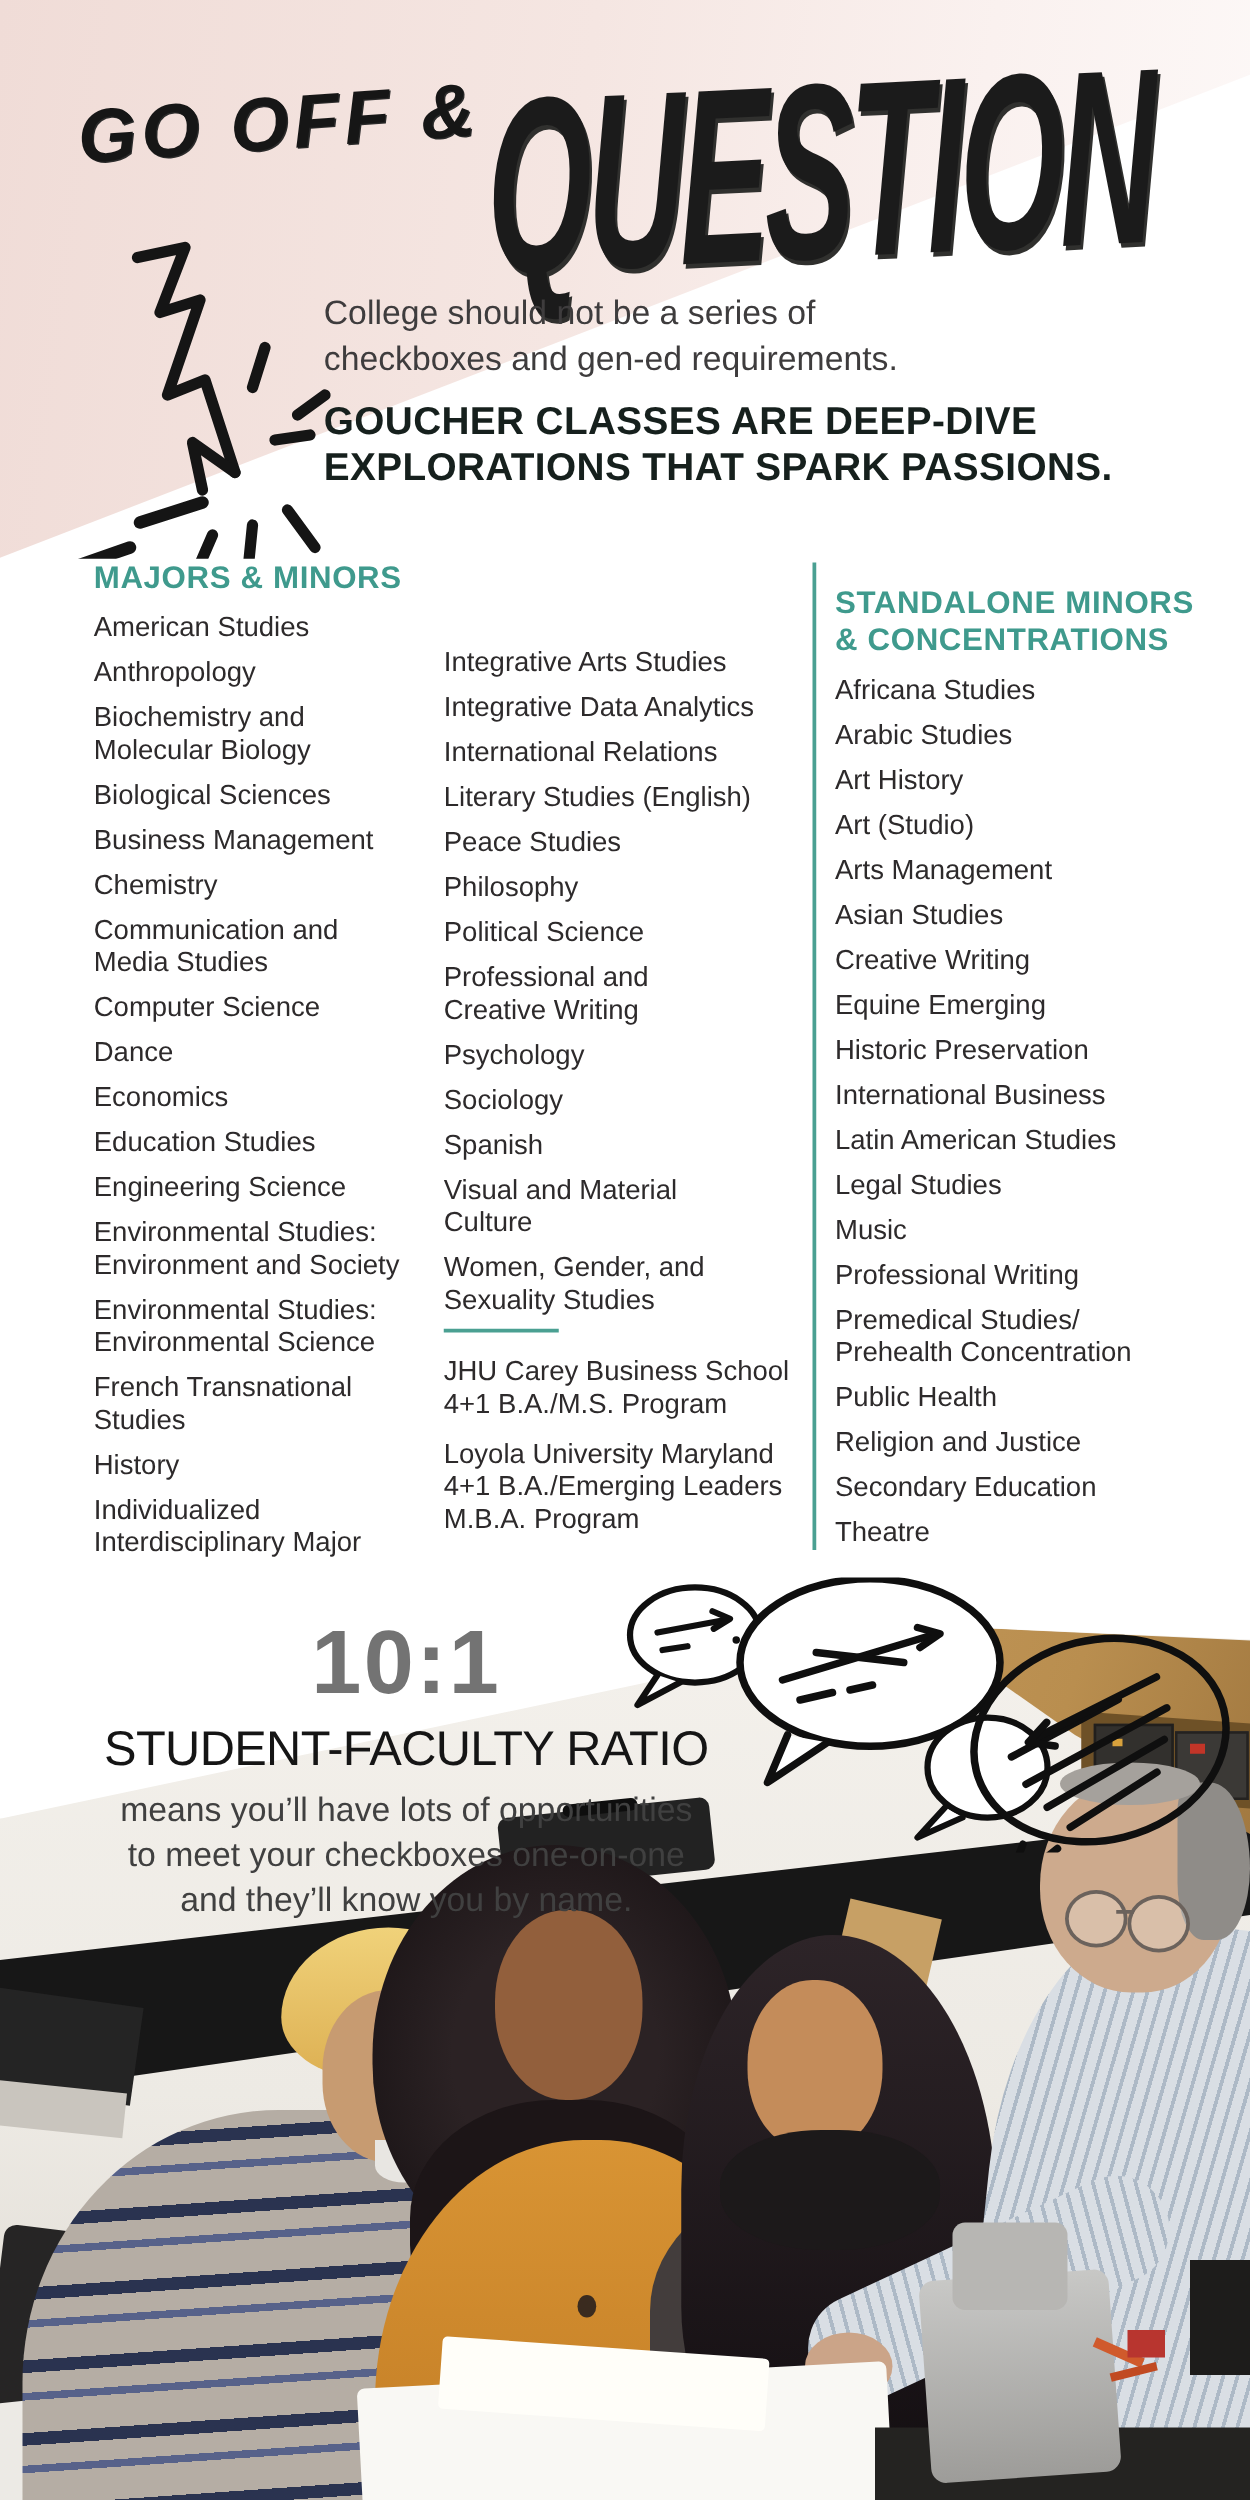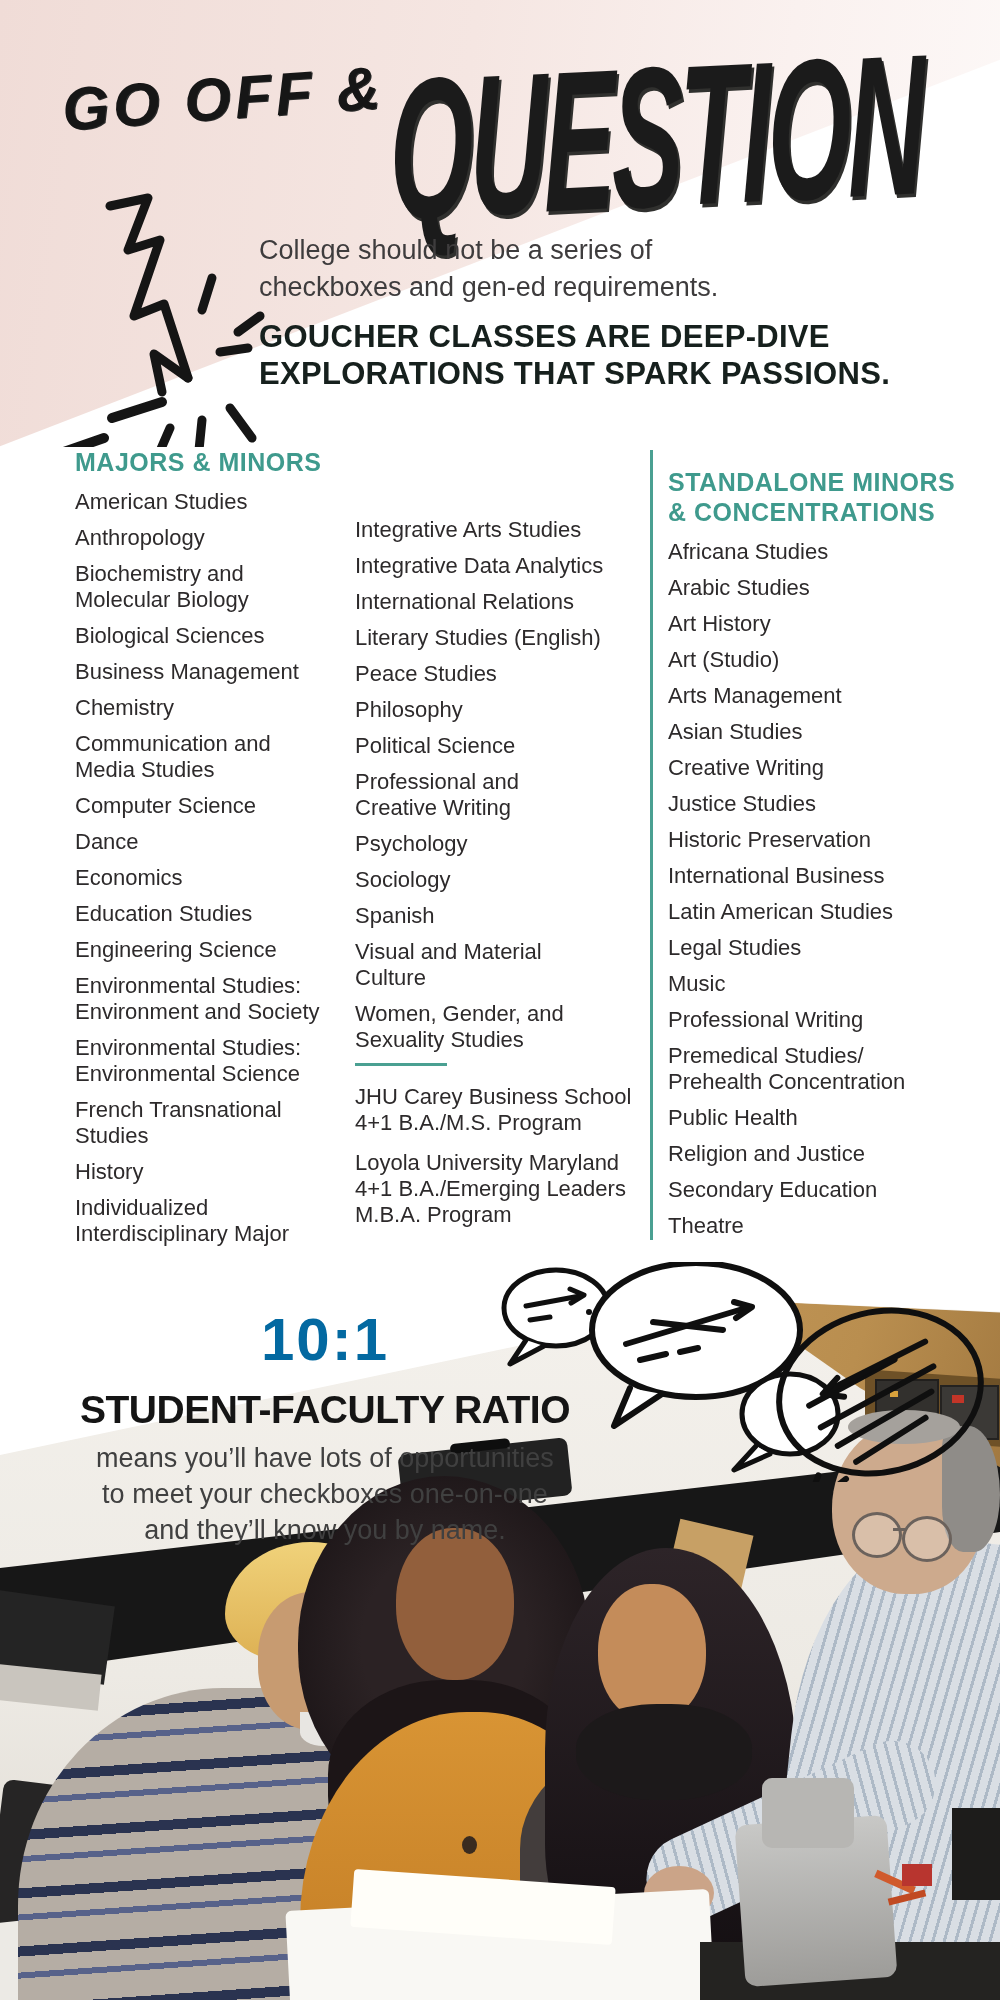--- a/index.html
+++ b/index.html
@@ -26,22 +26,22 @@
   .list .item{font-size:22px;line-height:26px;margin-bottom:10px;color:#2d2a2b;white-space:pre-line;}
   .col1{left:75px;top:447px;width:272px;}
   .col2{left:355px;top:473px;width:288px;padding-top:44px;}
   .col3{left:668px;top:447px;width:310px;margin-top:20px;}
   .vdivider{position:absolute;left:650px;top:450px;width:3px;height:790px;background:#4aa092;}
   .rule{width:92px;height:3px;background:#4aa092;margin:4px 0 18px 0;}
   .programs .item{margin-bottom:14px;}
 
   
   .stat{position:absolute;left:35px;top:1284px;width:580px;text-align:center;z-index:5;}
-  .stat-value{font-size:60px;line-height:92px;font-weight:700;letter-spacing:2px;color:#0369a1;margin-top:10px;}
-  .stat-label{font-size:39px;line-height:44px;font-weight:700;letter-spacing:-.5px;color:#151515;margin-top:2px;}
+  .stat-value{font-size:72px;line-height:92px;font-weight:700;letter-spacing:2px;color:#737373;}
+  .stat-label{font-size:39px;line-height:44px;font-weight:400;letter-spacing:-.5px;color:#151515;margin-top:2px;}
   .stat-desc{font-size:27px;line-height:36px;color:#404040;margin-top:8px;}
 
   
   .bubbles{position:absolute;left:478px;top:1262px;z-index:6;}
 
   
   .photo{position:absolute;left:0;top:1280px;width:1000px;height:720px;overflow:hidden;
     background:linear-gradient(180deg,#f4f1ec 0%,#edeae4 55%,#ded9d1 100%);}
   .photo *{position:absolute;}
   .bench{left:0;top:0;width:100%;height:100%;background:#171717;
@@ -209,21 +209,21 @@
       <span>&amp; CONCENTRATIONS</span>
     </h2>
     <div class="list">
         <div class="item">Africana Studies</div>
         <div class="item">Arabic Studies</div>
         <div class="item">Art History</div>
         <div class="item">Art (Studio)</div>
         <div class="item">Arts Management</div>
         <div class="item">Asian Studies</div>
         <div class="item">Creative Writing</div>
-        <div class="item">Justice Studies</div>
+        <div class="item">Equine Emerging</div>
         <div class="item">Historic Preservation</div>
         <div class="item">International Business</div>
         <div class="item">Latin American Studies</div>
         <div class="item">Legal Studies</div>
         <div class="item">Music</div>
         <div class="item">Professional Writing</div>
         <div class="item">Premedical Studies/
 Prehealth Concentration</div>
         <div class="item">Public Health</div>
         <div class="item">Religion and Justice</div>

